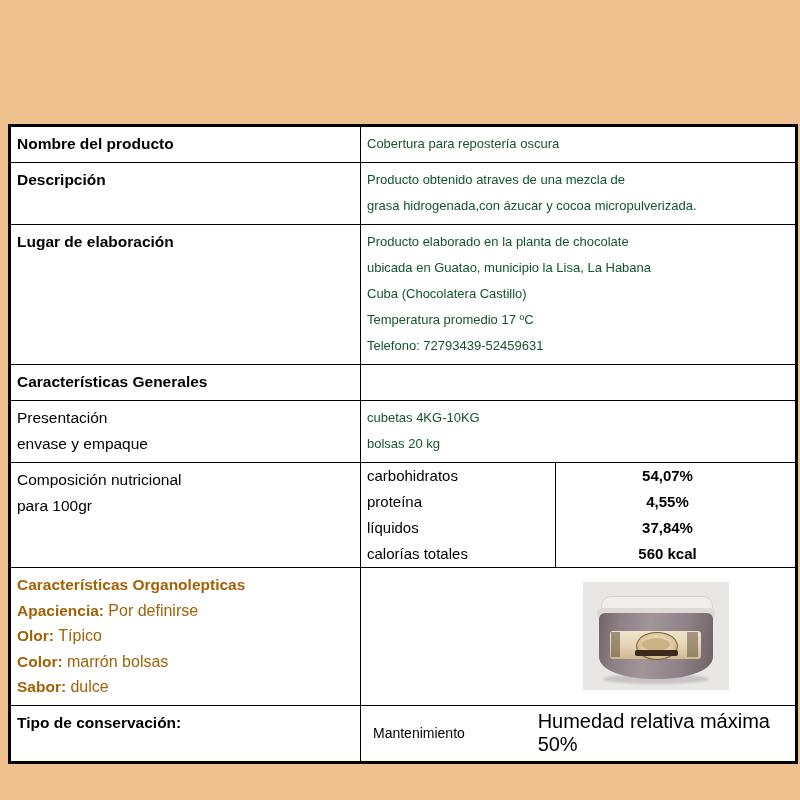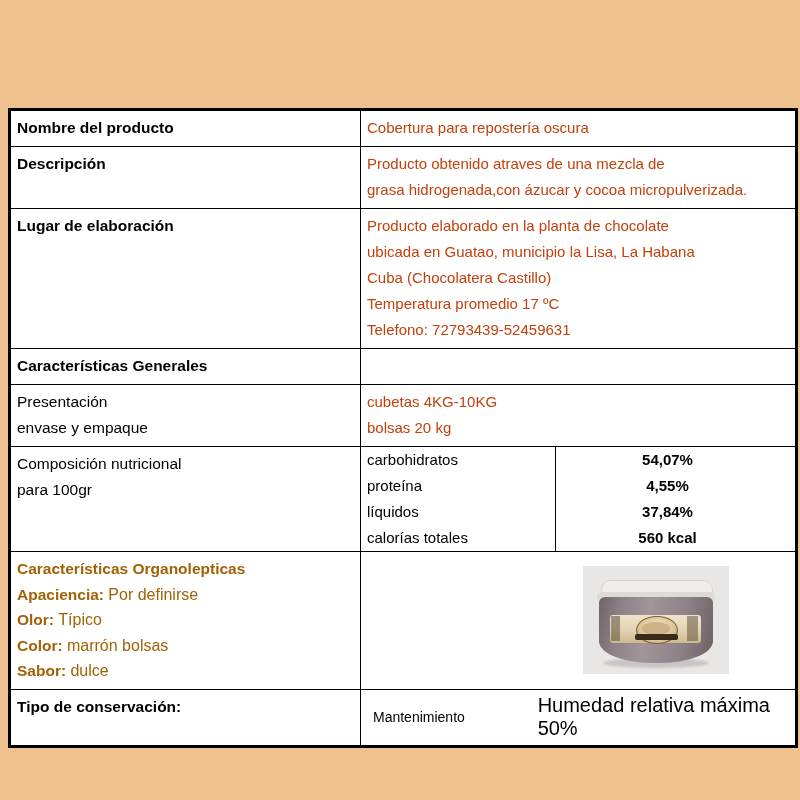--- a/index.html
+++ b/index.html
@@ -9,21 +9,21 @@
   body {
     width: 800px;
     height: 800px;
     background: #eec18f;
     font-family: "Liberation Sans", sans-serif;
     overflow: hidden;
   }
   .sheet {
     position: absolute;
     left: 8px;
-    top: 108px;
+    top: 124px;
     width: 790px;
     background: #ffffff;
     border: 2px solid #000000;
     box-sizing: border-box;
   }
   table.spec {
     border-collapse: collapse;
     width: 100%;
     table-layout: fixed;
     background: #ffffff;
@@ -45,22 +45,22 @@
     line-height: 25px;
     white-space: nowrap;
   }
   .lbl-block {
     font-weight: normal;
     font-size: 15.5px;
     color: #000;
     line-height: 26px;
   }
   .val {
-    font-size: 15px;
-    color: #c2410c;
+    font-size: 13px;
+    color: #14532d;
     line-height: 26px;
     white-space: nowrap;
   }
   .organo-line {
     font-size: 15.5px;
     line-height: 25.5px;
     color: #a16207;
   }
   .organo-line b { font-weight: bold; }
   .organo-line span.normal { font-weight: normal; font-size: 16px; }

